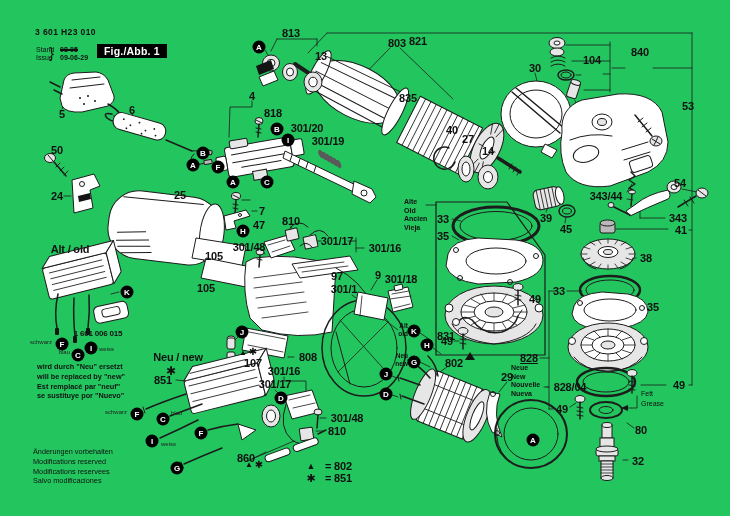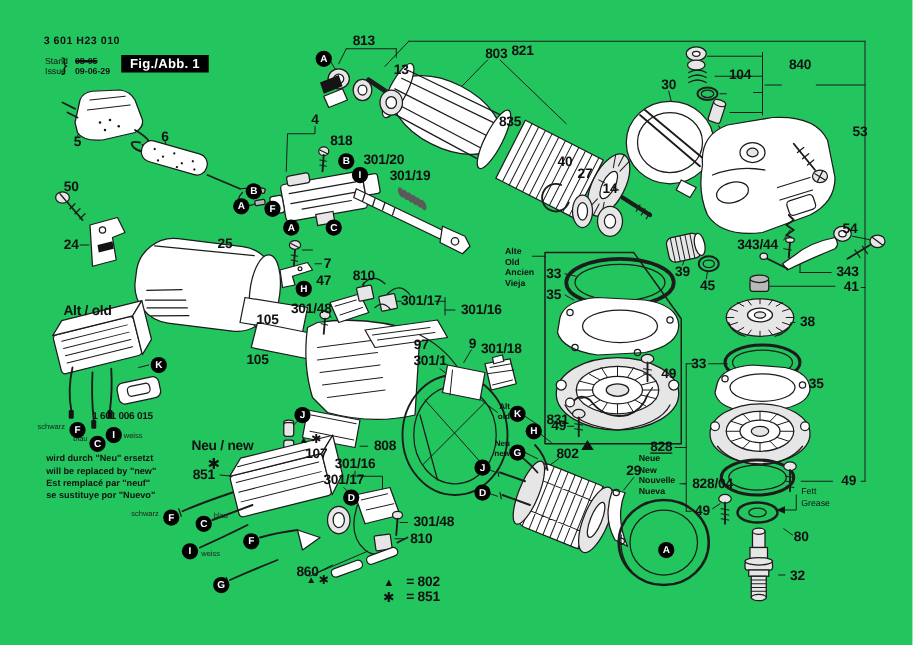--- a/index.html
+++ b/index.html
@@ -509,20 +509,26 @@
   <div class="hdr-brace">}</div>
   <div class="hdr-dateold">08-05</div>
   <div class="hdr-date">09-06-29</div>
   <div class="figbox">Fig./Abb. 1</div>
 
   <div class="noteblock" id="notes1">
         <div>wird durch "Neu" ersetzt</div>
         <div>will be replaced by "new"</div>
         <div>Est remplacé par "neuf"</div>
         <div>se sustituye por "Nuevo"</div>
+      </div>
+  <div class="noteblock" id="notes2">
+        <div>Änderungen vorbehalten</div>
+        <div>Modifications reserved</div>
+        <div>Modifications reservees</div>
+        <div>Salvo modificaciones</div>
       </div>
   <div class="vlist" id="alte-list">
         <div>Alte</div>
         <div>Old</div>
         <div>Ancien</div>
         <div>Vieja</div>
       </div>
   <div class="vlist" id="neue-list">
         <div>Neue</div>
         <div>New</div>

